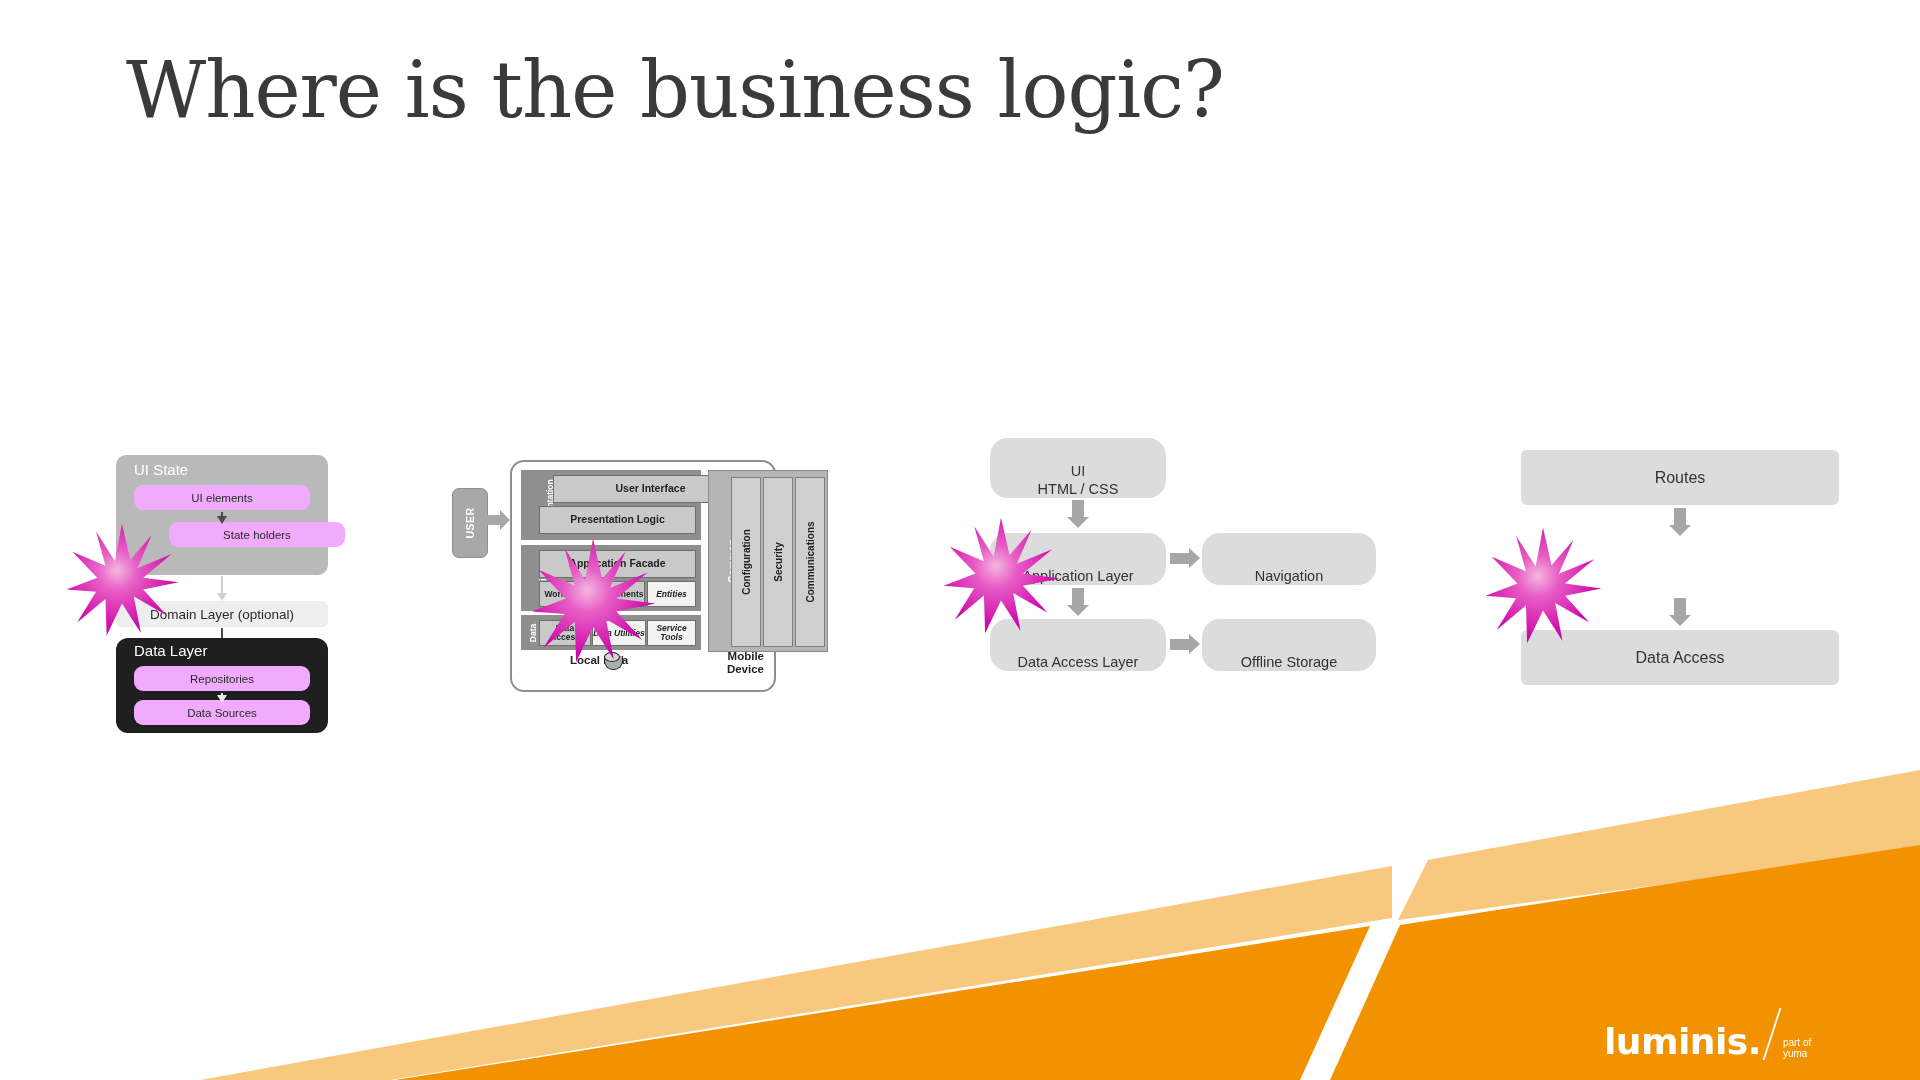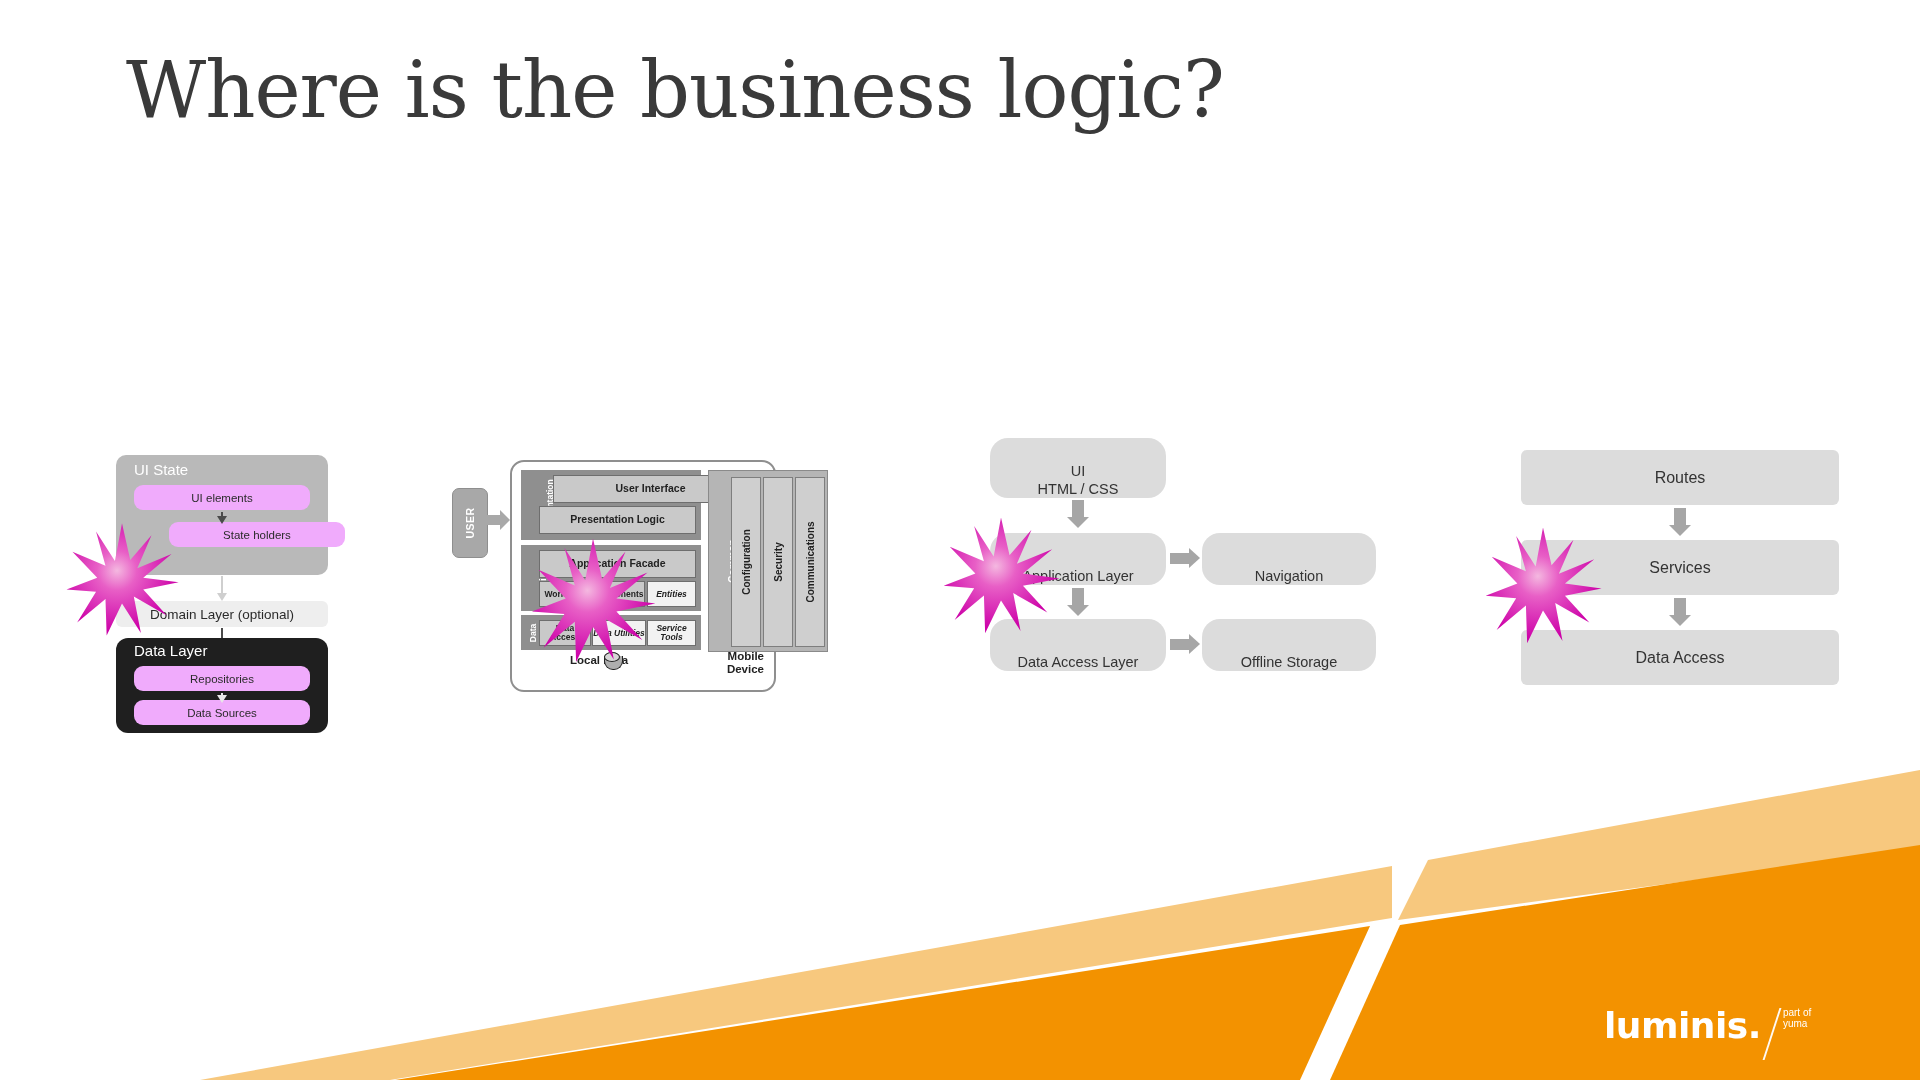--- a/index.html
+++ b/index.html
@@ -157,21 +157,21 @@
     display:flex;align-items:center;justify-content:center;
     font-size:16px;color:#333;
   }
 
   
   .star{position:absolute;pointer-events:none;}
 
   
   #footer{position:absolute;left:0;top:740px;width:1920px;height:340px;overflow:hidden;}
   #logo{
-    position:absolute;left:1604px;top:1008px;display:flex;align-items:flex-start;gap:10px;
+    position:absolute;left:1604px;top:1008px;display:flex;align-items:flex-end;gap:10px;
   }
   #logo-word{
     font-family:"DejaVu Sans","Liberation Sans",sans-serif;
     font-weight:bold;font-size:36px;color:#ffffff;letter-spacing:-0.5px;line-height:1;
   }
   #logo-slash{
     width:2px;height:52px;background:#ffffff;transform:skewX(-18deg);opacity:.95;
   }
   #logo-sub{
     font-size:10px;color:#ffffff;line-height:1.08;font-weight:normal;
@@ -336,21 +336,20 @@
   </svg>
 
   <div class="diagram" id="diagram-node">
     <div class="node-box" style="top:0;">Routes</div>
 
     <div class="fat-arrow-down" style="left:153px;top:58px;height:28px;">
       <div class="stem" style="height:18px;"></div>
       <div class="head" style="top:17px;"></div>
     </div>
 
-    <div class="node-box" style="top:90px;">Services</div>
 
     <div class="fat-arrow-down" style="left:153px;top:148px;height:28px;">
       <div class="stem" style="height:18px;"></div>
       <div class="head" style="top:17px;"></div>
     </div>
 
     <div class="node-box" style="top:180px;">Data Access</div>
   </div>
 
   <svg class="star" style="left:1482px;top:525px;" width="122" height="122" viewBox="0 0 100 100">

